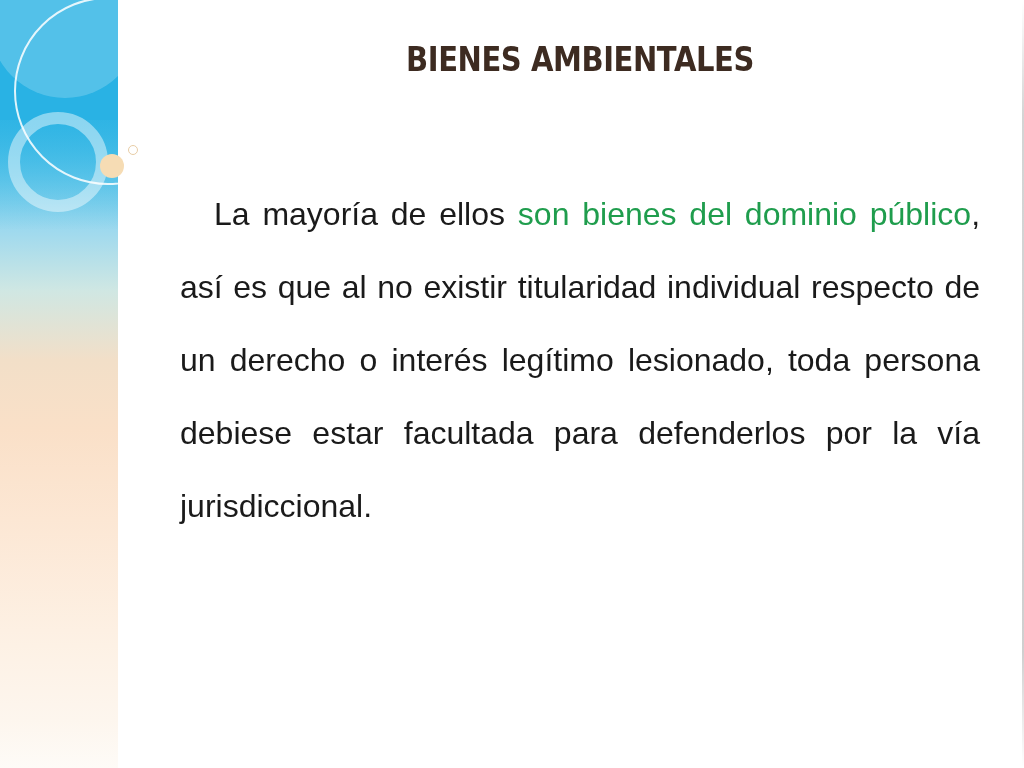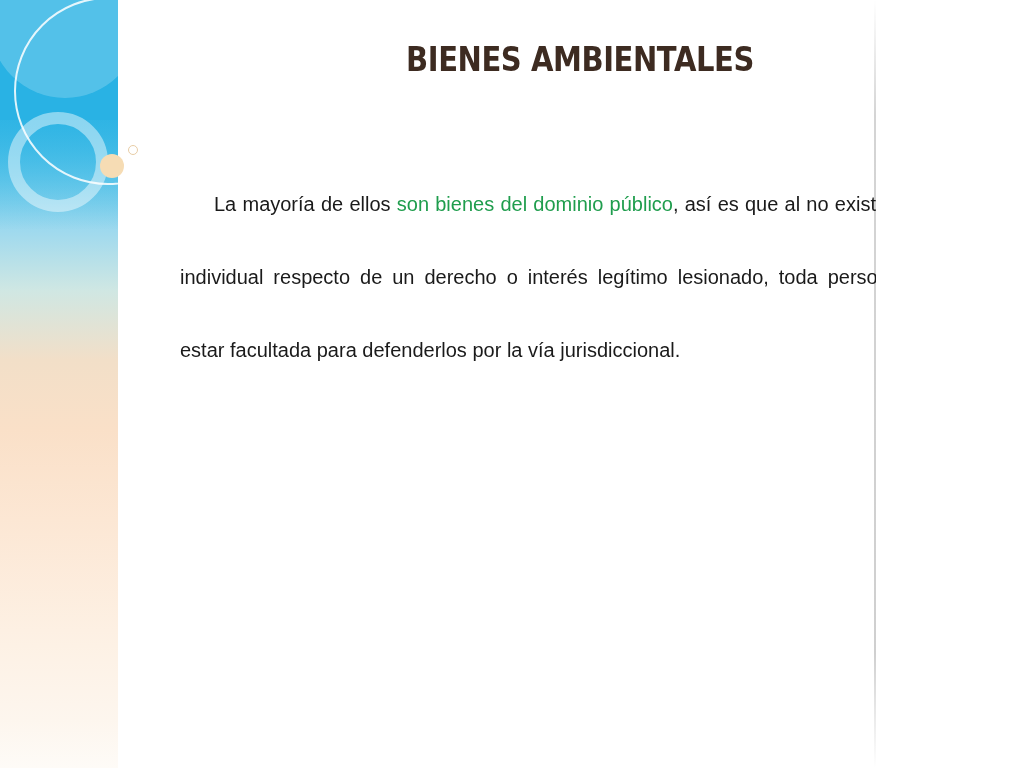--- a/index.html
+++ b/index.html
@@ -8,21 +8,21 @@
   }
   body {
     width: 1024px;
     height: 768px;
     background: #ffffff;
     font-family: "Liberation Sans", sans-serif;
     overflow: hidden;
   }
   .slide {
     position: relative;
-    width: 876px;
+    width: 1024px;
     height: 768px;
     background: #ffffff;
     overflow: hidden;
   }
 
   
   .side-band {
     position: absolute;
     left: 0;
     top: 0;
@@ -127,25 +127,25 @@
     font-weight: bold;
     font-size: 33px;
     letter-spacing: -0.5px;
     color: #3d2b21;
     transform: scaleX(0.88);
     transform-origin: center top;
   }
   .body-text {
     position: absolute;
     left: 180px;
-    top: 168px;
+    top: 178px;
     width: 800px;
     text-align: justify;
     text-justify: inter-word;
-    font-size: 20px;
+    font-size: 32px;
     line-height: 73px;
     color: #1a1a1a;
   }
   .body-text .indent {
     display: inline-block;
     width: 34px;
   }
   .hl-green {
     color: #1f9d4d;
   }

